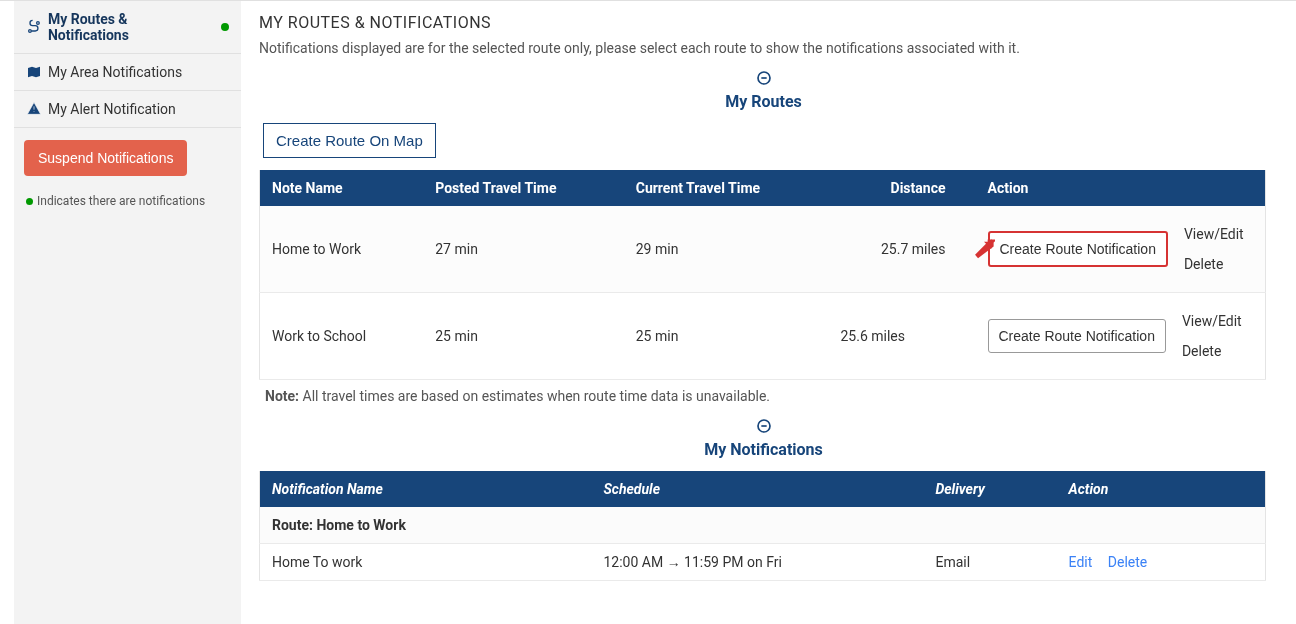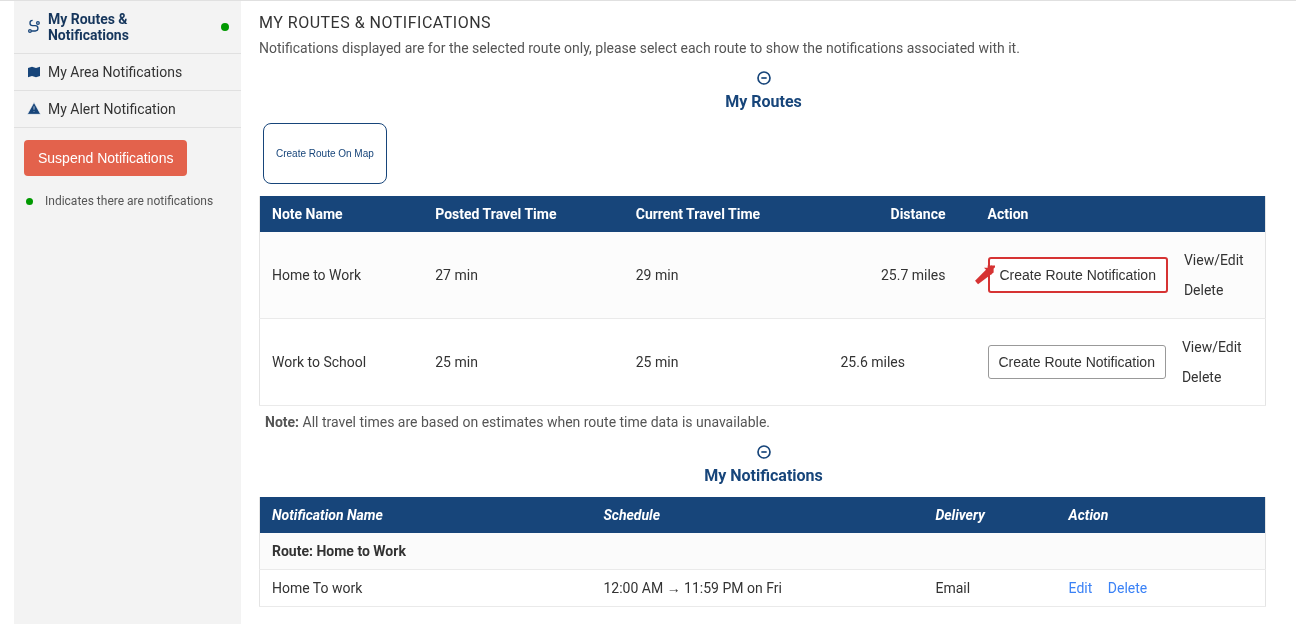--- a/index.html
+++ b/index.html
@@ -51,21 +51,21 @@
       margin: 12px 10px;
       cursor: pointer;
       font-size: 14px;
     }
     .sidebar-note {
       font-size: 12px;
       color: #555;
       padding: 6px 12px;
       display: flex;
       align-items: center;
-      gap: 12px;
+      gap: 4px;
     }
     .sidebar-note .dot {
       width: 7px; height: 7px; border-radius: 50%; background: #009900; display:inline-block;
     }
     .main {
       flex: 1;
       padding: 12px 30px 20px 18px;
     }
     .page-title {
       font-size: 16px;
@@ -92,24 +92,24 @@
       flex-direction: column;
     }
     .section-header .collapse-icon {
       width: 16px; height: 16px;
       color: #17457a;
     }
     .btn-outline {
       border: 1px solid #17457a;
       color: #17457a;
       background: #fff;
-      padding: 24px 12px;
-      border-radius: 8px;
-      cursor: pointer;
-      font-size: 10px;
+      padding: 8px 12px;
+      border-radius: 0;
+      cursor: pointer;
+      font-size: 15px;
       margin-bottom: 12px;
       margin-left: 4px;
     }
     table.routes {
       width: 100%;
       border-collapse: collapse;
       margin-bottom: 8px;
       border: 1px solid #e4e4e4;
       border-top: none;
     }

